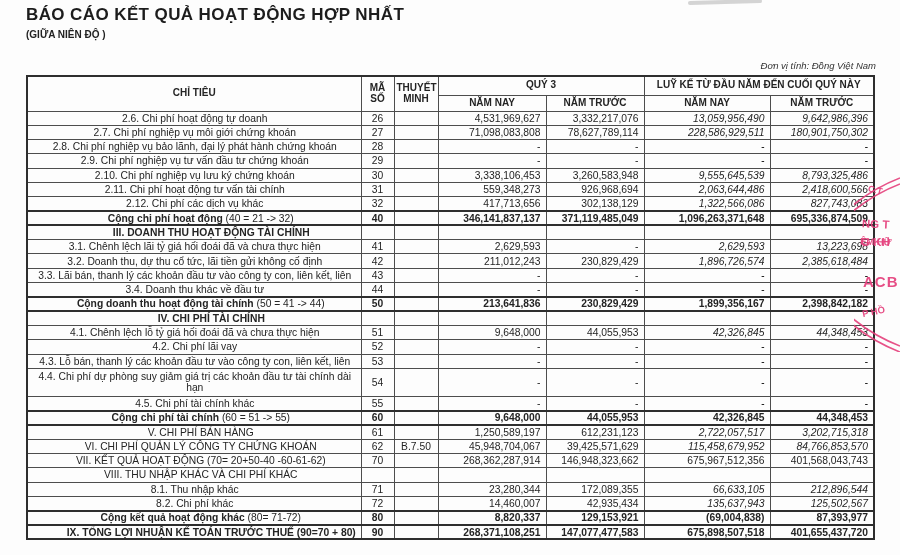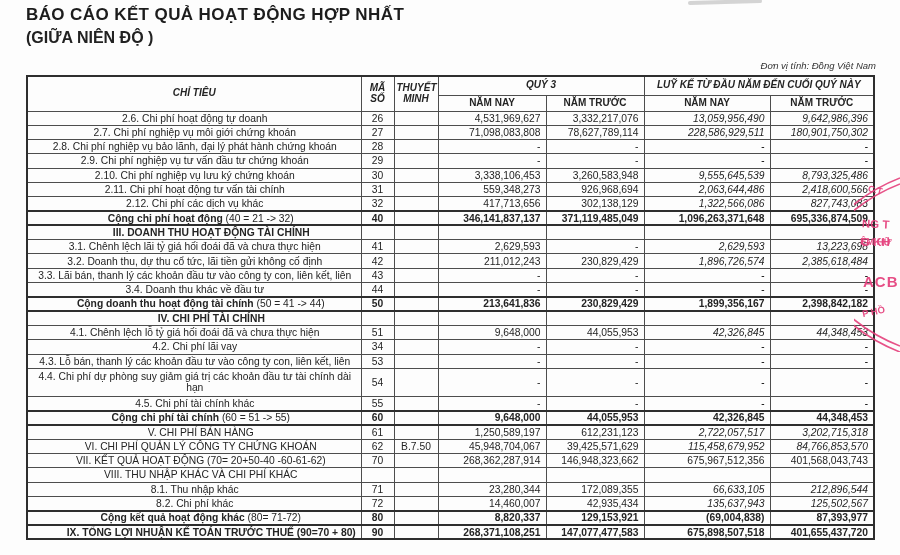--- a/index.html
+++ b/index.html
@@ -4,30 +4,30 @@
 <style>
   html,body { margin:0; padding:0; }
   body {
     width:900px; height:555px; position:relative; overflow:hidden;
     background:#fdfdfd; color:#222;
     font-family:"Liberation Sans","DejaVu Sans",sans-serif;
     -webkit-font-smoothing:antialiased;
   }
   .page-header { position:absolute; left:26px; top:5px; width:847px; text-align:left; }
   .title { font-size:17px; font-weight:bold; letter-spacing:.4px; color:#1c1c1c; }
-  .subtitle { font-size:16px; font-weight:bold; margin-top:4px; }
+  .subtitle { font-size:10px; font-weight:bold; margin-top:4px; }
   .period { font-size:11px; font-weight:bold; margin-top:3px; }
   .unit-note { position:absolute; top:60px; right:24px; font-size:9.5px; font-style:italic; color:#333;text-align:center; }
 
   .fin-table { position:absolute; left:26px; top:75px; }
   table { border-collapse:collapse; table-layout:fixed; width:847px;
           border:2px solid #2e2e2e; font-size:10.3px; color:#242424; }
   th, td { border:1px solid #4d4d4d; padding:0; line-height:1.08; overflow:hidden; }
   thead th { font-weight:bold; font-size:10px; text-align:center; vertical-align:middle; padding:1px 2px; }
-  thead tr.h1 { height:19px;font-style:italic; } thead tr.h2 { height:16px; }
+  thead tr.h1 { height:19px; } thead tr.h2 { height:16px; }
   thead { border-bottom:1.5px solid #2e2e2e; }
 
   tbody tr { height:14.3px; }
   tbody tr.tall { height:28px; }
   td.c-label { text-align:center; padding:0 2px 0 3px; white-space:nowrap; }
   tr.tall td.c-label { white-space:normal; line-height:1.15; }
   td.c-code, td.c-note { text-align:center; font-size:10.3px; }
   td.c-num { text-align:right; padding-right:5px; font-size:10.3px; }
 
   tr.r-total td.c-label, tr.r-grand2 td.c-label,
@@ -230,21 +230,21 @@
           <td class="c-label"><span class="lbl-main">4.1. Chênh lệch lỗ tỷ giá hối đoái đã và chưa thực hiện</span></td>
           <td class="c-code">51</td>
           <td class="c-note"></td>
           <td class="c-num c-q3-cur">9,648,000</td>
           <td class="c-num c-q3-prev">44,055,953</td>
           <td class="c-num c-lk">42,326,845</td>
           <td class="c-num c-lk c-lk-prev">44,348,453</td>
         </tr>
         <tr class="r-detail">
           <td class="c-label"><span class="lbl-main">4.2. Chi phí lãi vay</span></td>
-          <td class="c-code">34</td>
+          <td class="c-code">52</td>
           <td class="c-note"></td>
           <td class="c-num c-q3-cur">-</td>
           <td class="c-num c-q3-prev">-</td>
           <td class="c-num c-lk">-</td>
           <td class="c-num c-lk c-lk-prev">-</td>
         </tr>
         <tr class="r-detail">
           <td class="c-label"><span class="lbl-main">4.3. Lỗ bán, thanh lý các khoản đầu tư vào công ty con, liên kết, liên</span></td>
           <td class="c-code">53</td>
           <td class="c-note"></td>

